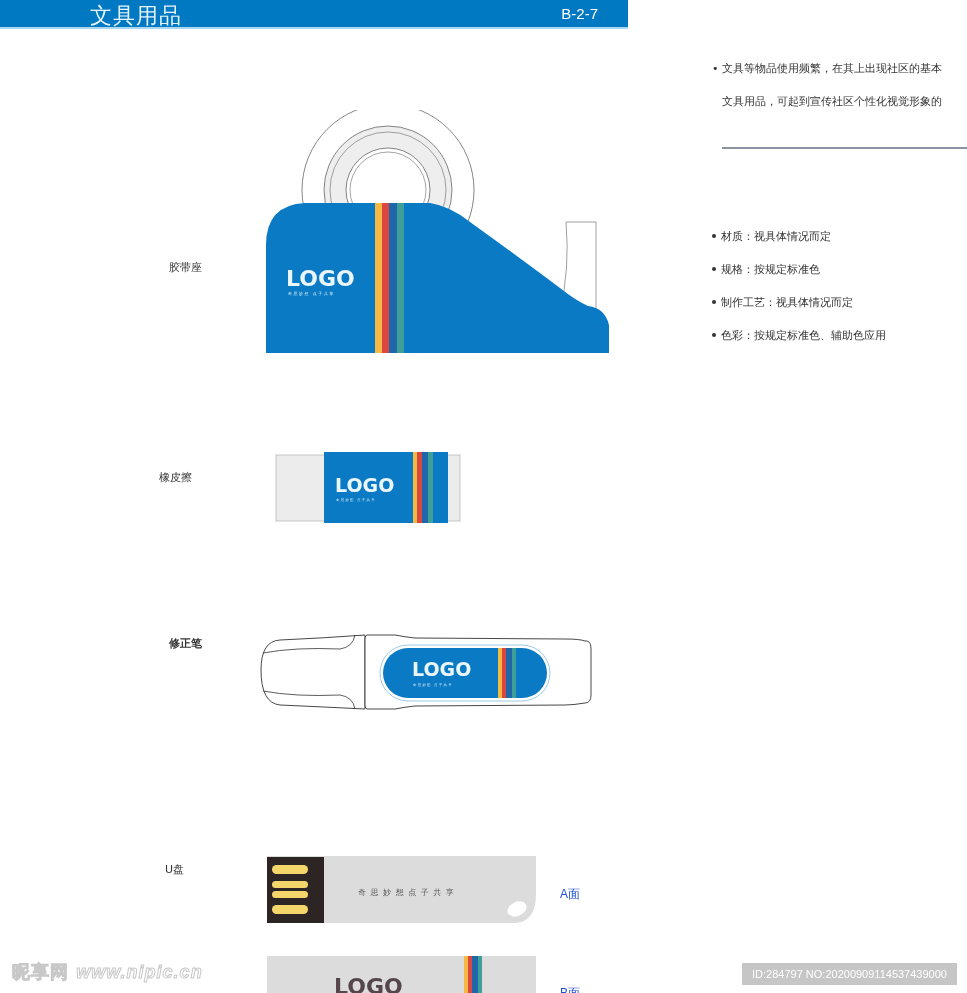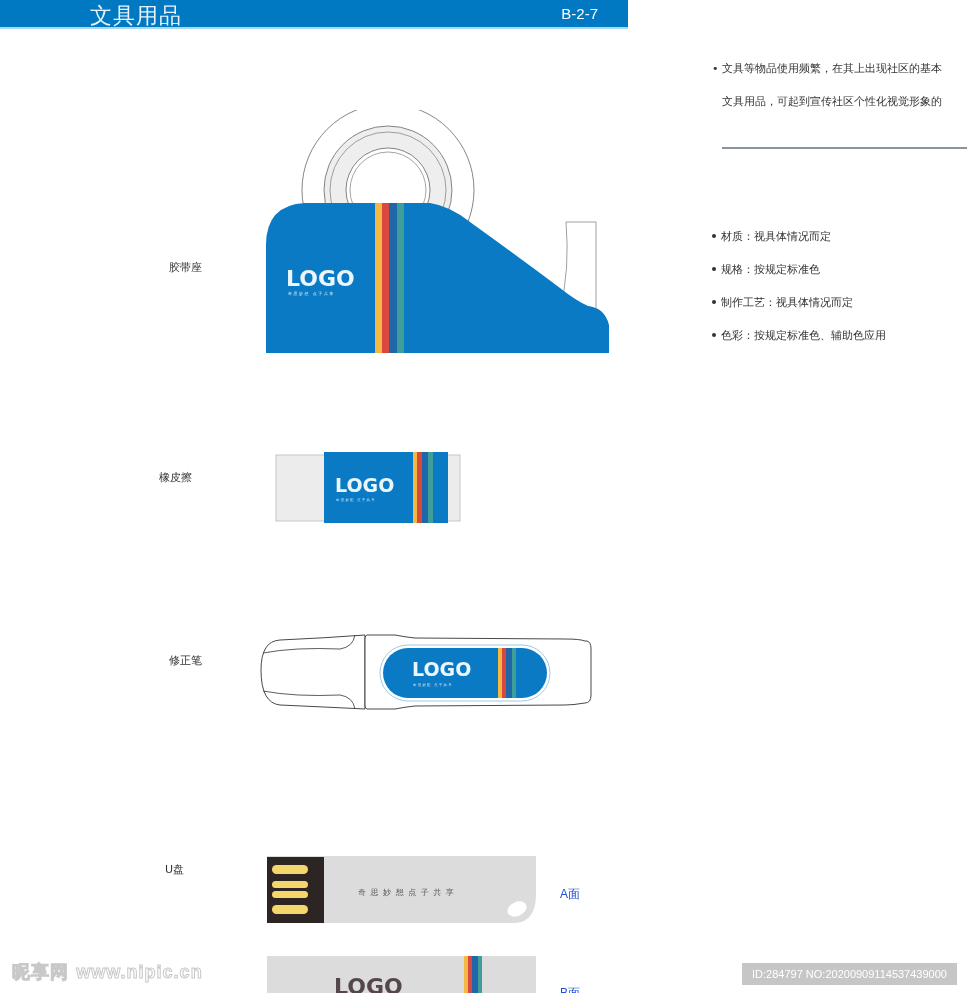--- a/index.html
+++ b/index.html
@@ -27,21 +27,21 @@
   .tape { position: absolute; left: 260px; top: 110px; width: 360px; height: 250px; }
   .eraser { position: absolute; left: 270px; top: 445px; width: 200px; height: 85px; }
   .pen { position: absolute; left: 255px; top: 625px; width: 345px; height: 95px; }
   .usb-a { position: absolute; left: 260px; top: 850px; width: 340px; height: 80px; }
   .usb-b { position: absolute; left: 260px; top: 950px; width: 340px; height: 43px; overflow: hidden; }
 
   .face-label { position: absolute; font-size: 12px; color: #1d4ed8; font-family: "Liberation Sans", sans-serif; }
 
   .watermark { position: absolute; left: 12px; top: 960px; font-size: 18px; color: #ffffff;
                -webkit-text-stroke: 1px #c8c8c8; font-weight: bold; letter-spacing: 1px; }
-  .watermark-url { font-family: "Liberation Sans", sans-serif; }
+  .watermark-url { font-style: italic; font-family: "Liberation Sans", sans-serif; }
   .id-badge { position: absolute; left: 742px; top: 963px; width: 215px; height: 22px; background: #c6c6c6;
               color: #ffffff; font-size: 11px; line-height: 22px; text-align: center;
               font-family: "Liberation Sans", sans-serif; }
 </style>
 </head>
 <body>
 
 <div class="header-bar">
   <span class="header-title">文具用品</span>
   <span class="header-code">B-2-7</span>
@@ -56,21 +56,21 @@
 
 <div class="spec-list">
   <div class="spec-item"><span class="dot"></span><span>材质：视具体情况而定</span></div>
   <div class="spec-item"><span class="dot"></span><span>规格：按规定标准色</span></div>
   <div class="spec-item"><span class="dot"></span><span>制作工艺：视具体情况而定</span></div>
   <div class="spec-item"><span class="dot"></span><span>色彩：按规定标准色、辅助色应用</span></div>
 </div>
 
 <span class="item-label" style="left:169px;top:260px;">胶带座</span>
 <span class="item-label" style="left:159px;top:470px;">橡皮擦</span>
-<span class="item-label" style="left:169px;top:653px;">修正笔</span>
+<span class="item-label" style="left:169px;top:636px;font-weight:bold;">修正笔</span>
 <span class="item-label" style="left:165px;top:862px;">U盘</span>
 
 <svg class="tape" viewBox="0 0 360 250">
 
   <circle cx="128" cy="80" r="86" fill="#fff" stroke="#666" stroke-width="0.8"></circle>
   <circle cx="128" cy="80" r="64" fill="#eeeeee" stroke="#666" stroke-width="0.8"></circle>
   <circle cx="128" cy="80" r="58" fill="#eeeeee" stroke="#666" stroke-width="0.6"></circle>
   <circle cx="128" cy="80" r="42" fill="#fff" stroke="#666" stroke-width="0.8"></circle>
   <circle cx="128" cy="80" r="38" fill="#fff" stroke="#666" stroke-width="0.6"></circle>
 

